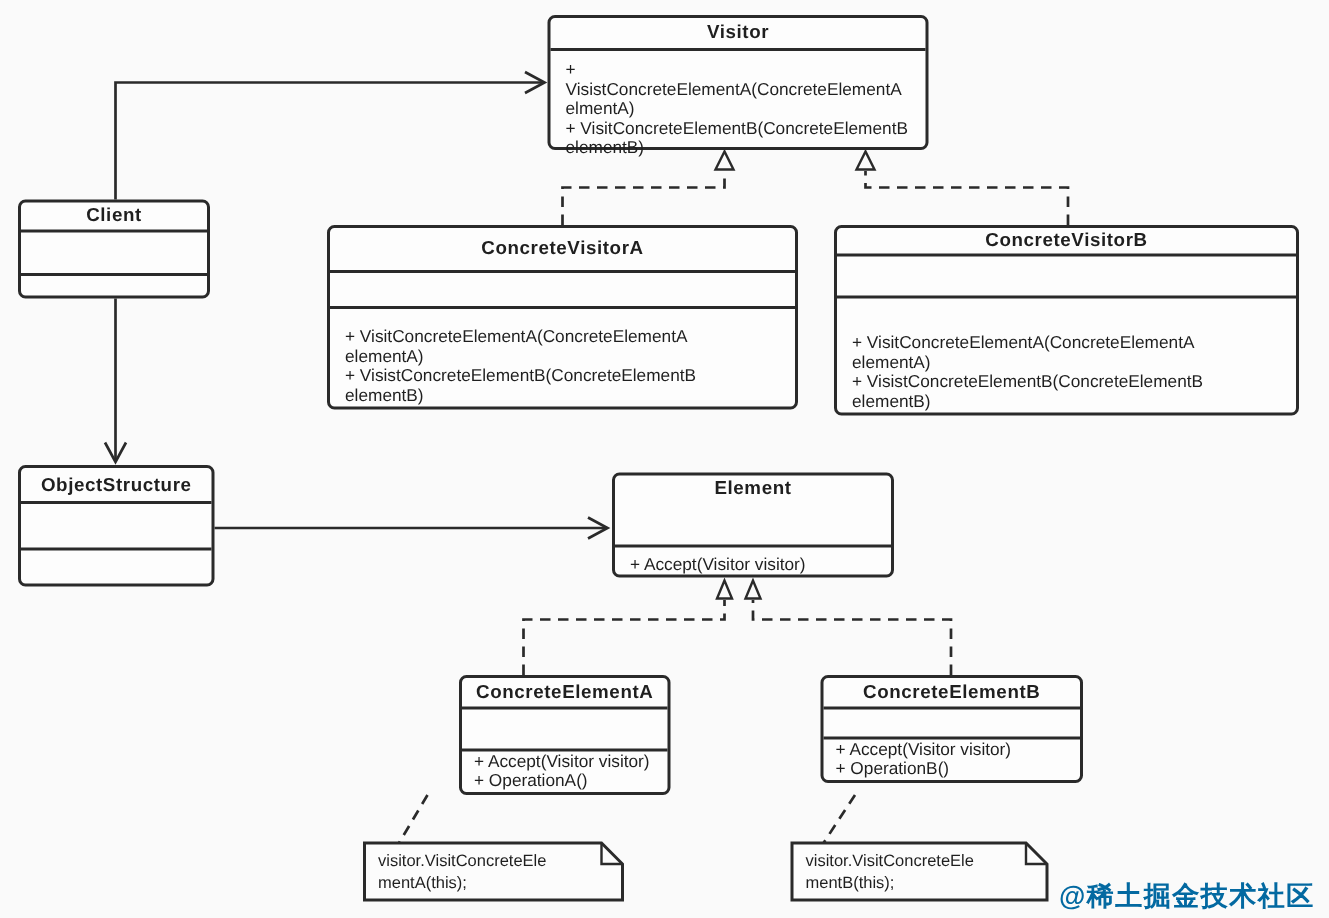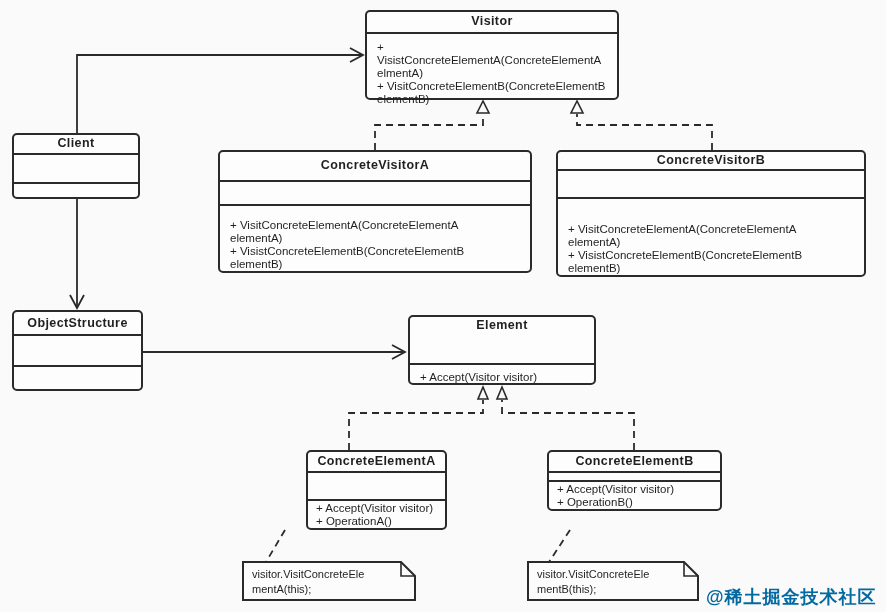--- a/index.html
+++ b/index.html
@@ -140,21 +140,21 @@
     <div class="compartment uml-methods" style="padding-top:6px;">+ Accept(Visitor visitor)</div>
   </div>
 
   <div class="uml-class" style="left:262px;top:450px;width:141px;height:80px;margin-left:44px;">
     <div class="uml-title" style="height:19px;">ConcreteElementA</div>
     <div class="compartment" style="height:30px;"></div>
     <div class="compartment uml-methods" style="padding:1px 8px 0 8px;">+ Accept(Visitor visitor)
 + OperationA()</div>
   </div>
 
-  <div class="uml-class" style="left:547px;top:450px;width:175px;height:61px;">
+  <div class="uml-class" style="left:547px;top:450px;width:175px;height:72px;">
     <div class="uml-title" style="height:19px;">ConcreteElementB</div>
     <div class="compartment" style="height:30px;"></div>
     <div class="compartment uml-methods" style="padding:1px 8px 0 8px;">+ Accept(Visitor visitor)
 + OperationB()</div>
   </div>
 
   <div class="note-text" style="left:252px;top:567px;width:150px;">visitor.VisitConcreteEle
 mentA(this);</div>
   <div class="note-text" style="left:537px;top:567px;width:150px;">visitor.VisitConcreteEle
 mentB(this);</div>

